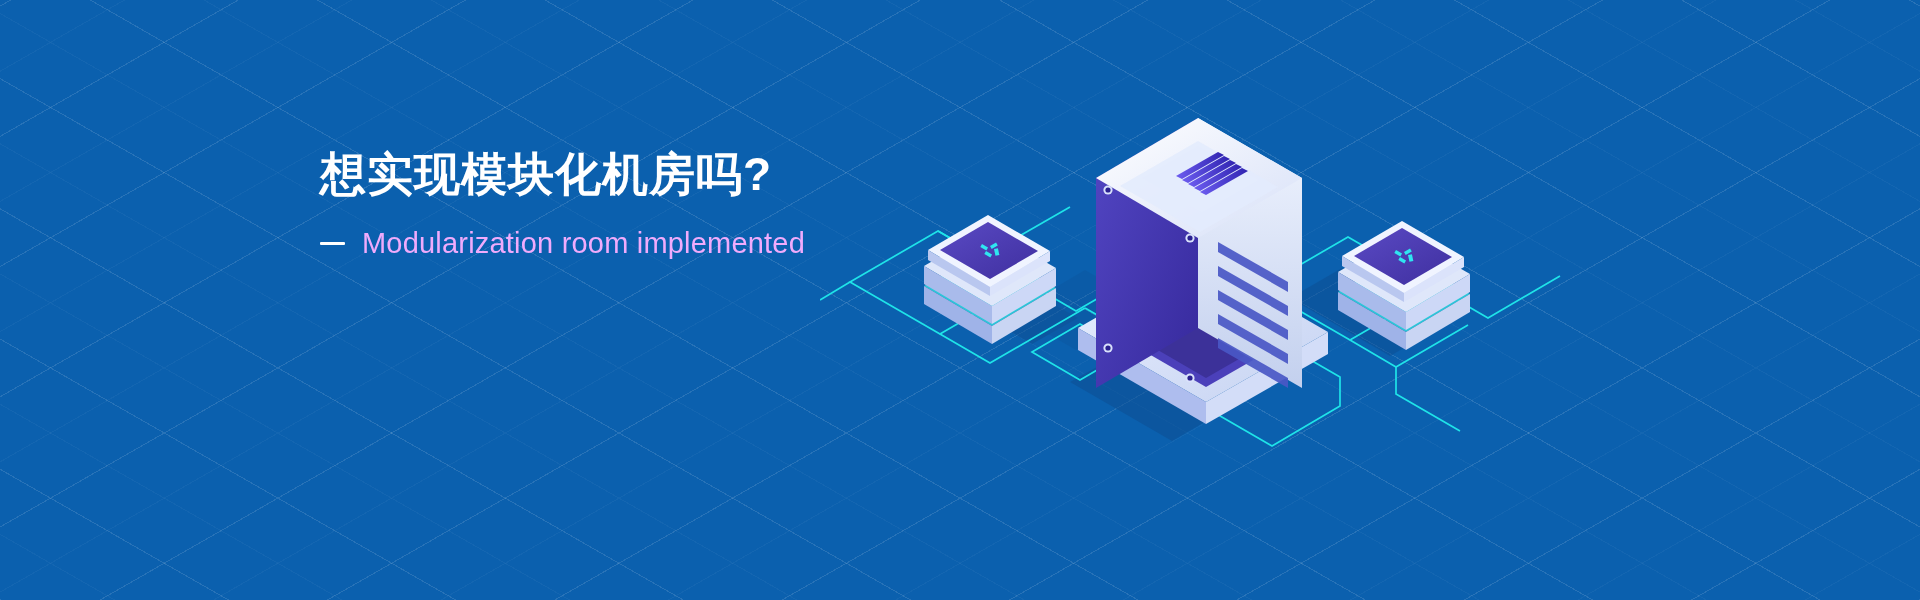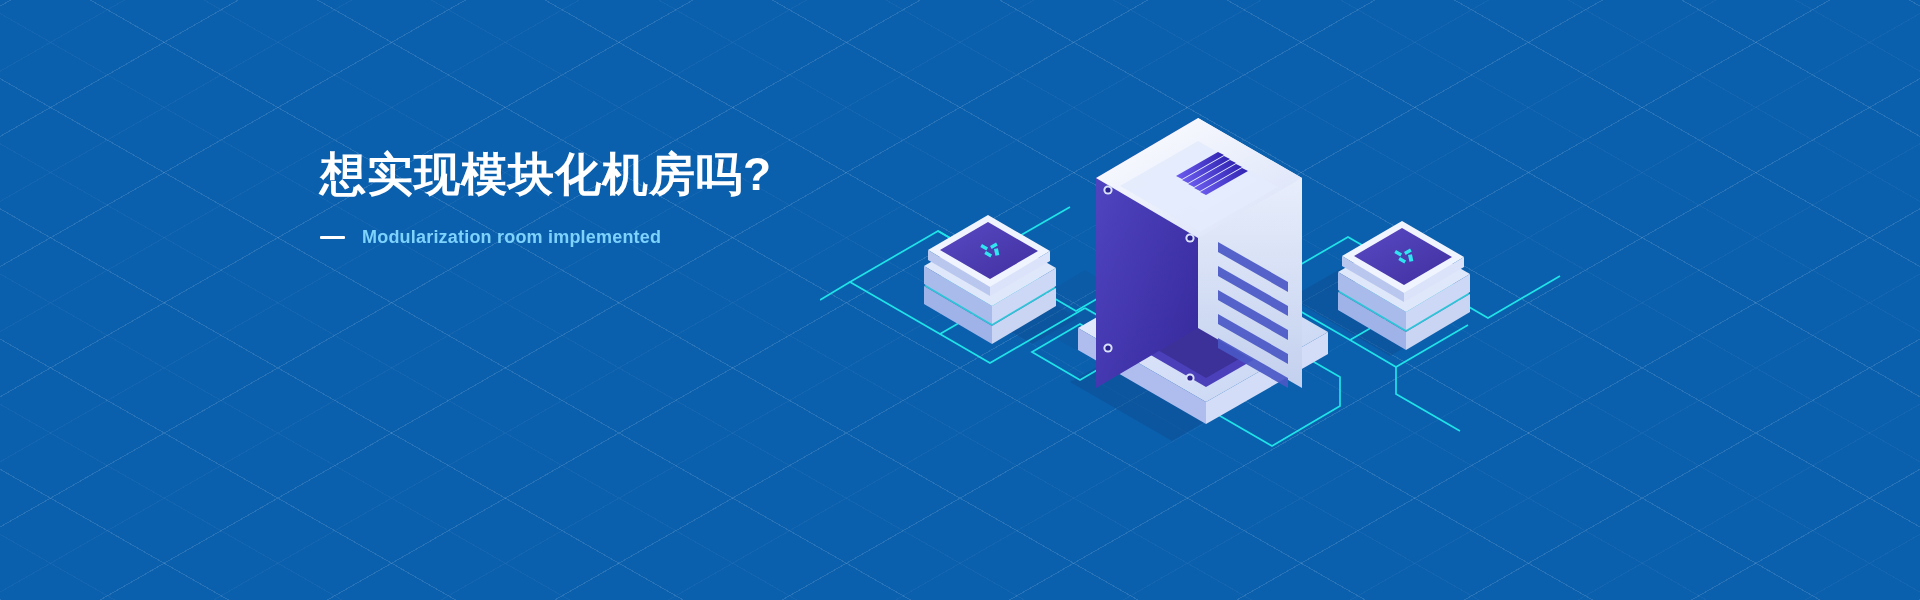--- a/index.html
+++ b/index.html
@@ -79,23 +79,23 @@
   .subline-dash {
     display: block;
     width: 25px;
     height: 3px;
     background: #ffffff;
     flex: 0 0 auto;
     border-radius: 1px;
   }
   .subtitle {
     margin: 0;
-    font-size: 18px;
-    font-weight: 700;
-    color: #7dd3fc;
+    font-size: 29px;
+    font-weight: 400;
+    color: #f0abfc;
     letter-spacing: 0.2px;
     white-space: nowrap;
   }
   .desc {
     margin: 0;
     margin-top: 43px;
     font-size: 17px;
     font-weight: 400;
     color: #e4edf6;
     letter-spacing: 0.6px;

